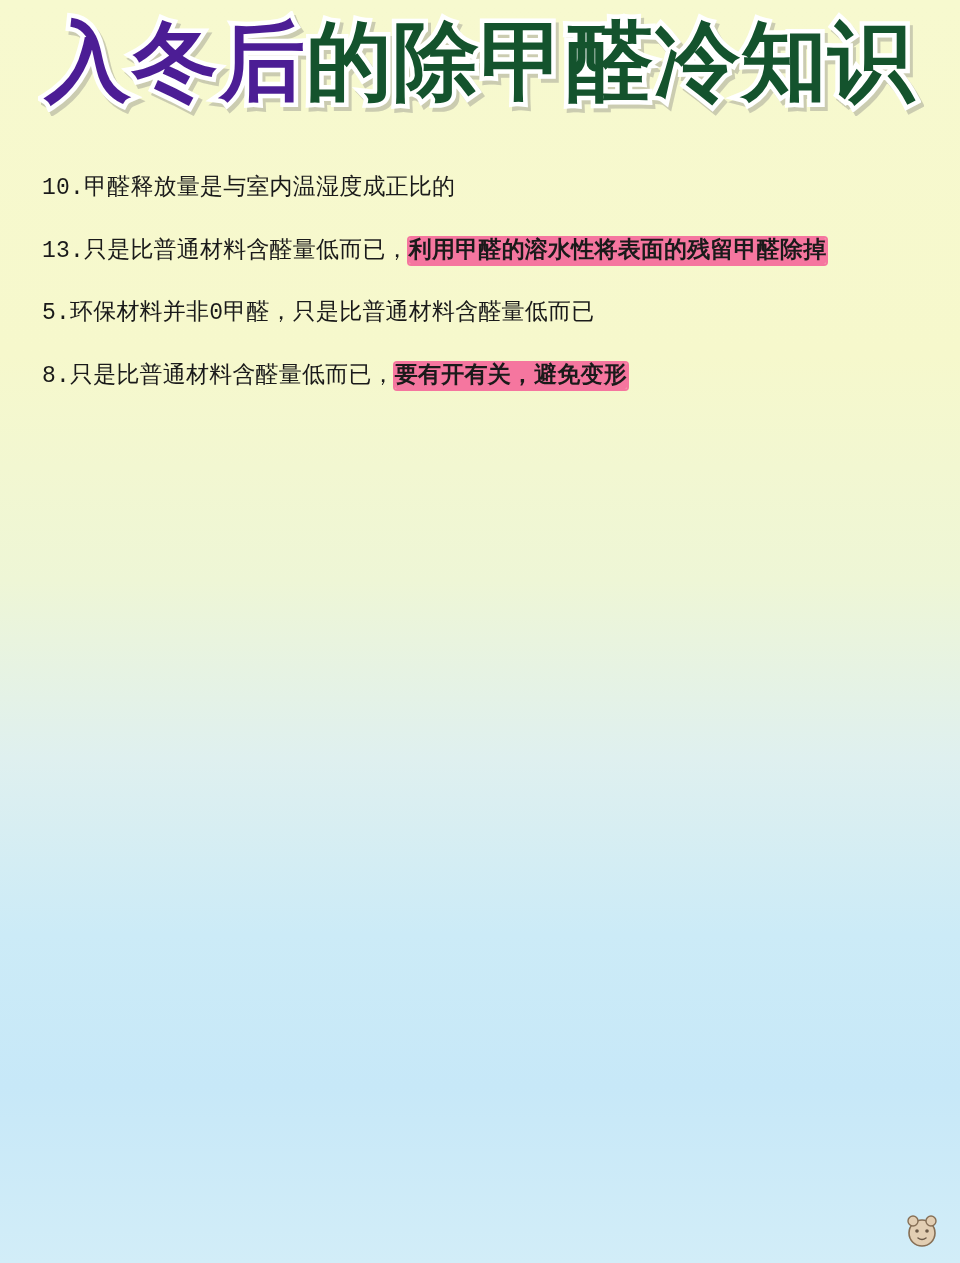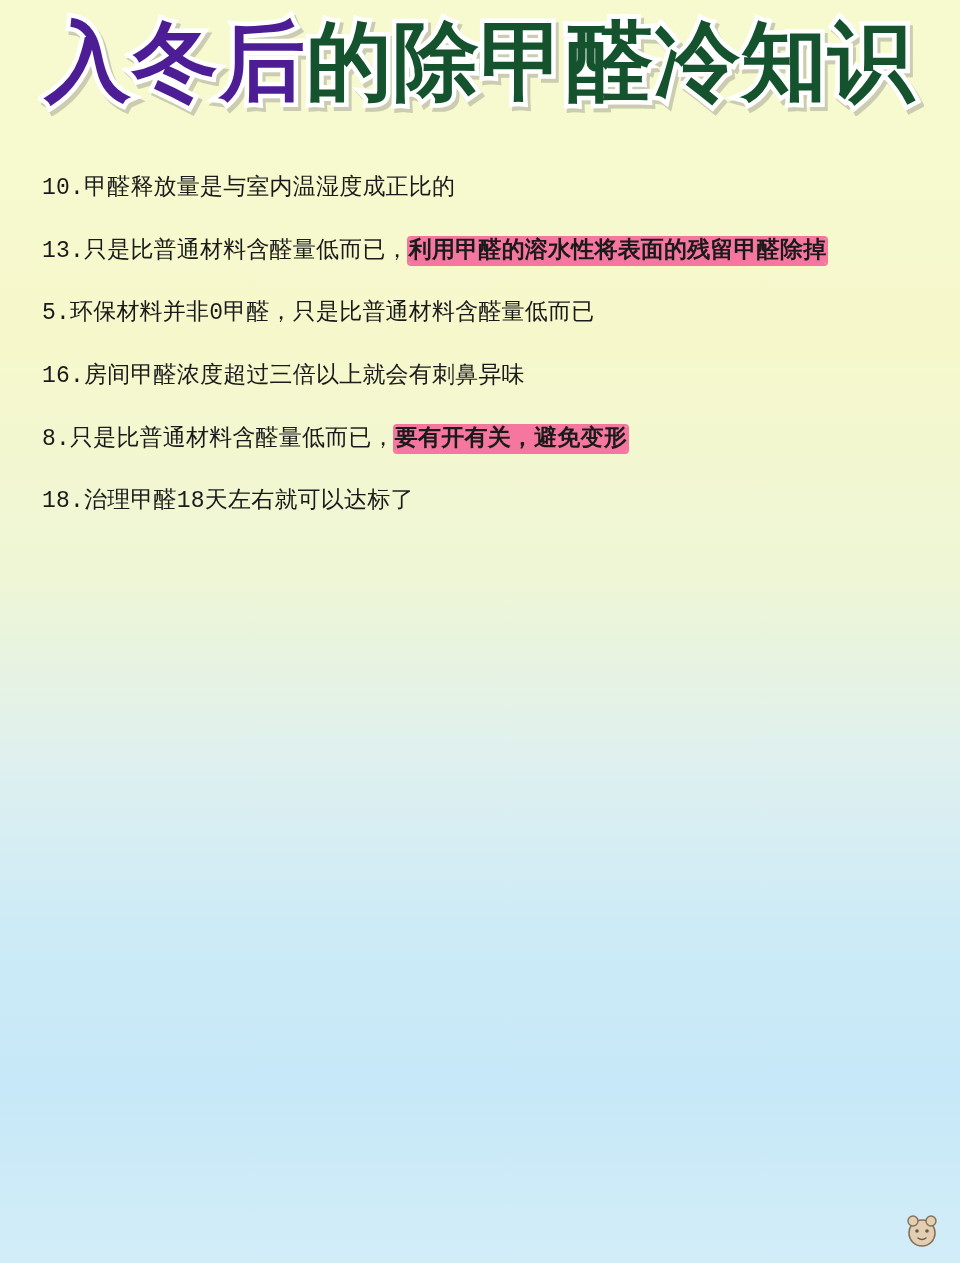--- a/index.html
+++ b/index.html
@@ -84,23 +84,21 @@
 <body>
 
 <div class="title-wrap">
   <span class="title"><span class="red">入冬后</span><span class="black">的除甲醛冷知识</span></span>
 </div>
 
 <div class="list" id="list">
     <div class="item"><span class="num">10.</span><span class="">甲醛释放量是与室内温湿度成正比的</span></div>
     <div class="item"><span class="num">13.</span><span class="">只是比普通材料含醛量低而已，</span><span class="hl">利用甲醛的溶水性将表面的残留甲醛除掉</span></div>
     <div class="item"><span class="num">5.</span><span class="">环保材料并非0甲醛，只是比普通材料含醛量低而已</span></div>
-    <div class="item"><span class="num">16.</span><span class="">房间甲醛浓度超过三倍以上就会有刺鼻异味</span></div>
     <div class="item"><span class="num">8.</span><span class="">只是比普通材料含醛量低而已，</span><span class="hl">要有开有关，避免变形</span></div>
-    <div class="item"><span class="num">18.</span><span class="">治理甲醛18天左右就可以达标了</span></div>
   </div>
 
 <div class="corner-mark">
   <svg viewBox="0 0 44 44" width="44" height="44" aria-hidden="true">
     <circle cx="22" cy="24" r="13" fill="#e6c9a8" stroke="#7a5a3a" stroke-width="1.6"></circle>
     <circle cx="13" cy="12" r="5" fill="#e6c9a8" stroke="#7a5a3a" stroke-width="1.4"></circle>
     <circle cx="31" cy="12" r="5" fill="#e6c9a8" stroke="#7a5a3a" stroke-width="1.4"></circle>
     <circle cx="17" cy="22" r="1.8" fill="#5a4129"></circle>
     <circle cx="27" cy="22" r="1.8" fill="#5a4129"></circle>
     <path d="M18 29 q4 3 8 0" stroke="#5a4129" stroke-width="1.5" fill="none" stroke-linecap="round"></path>

